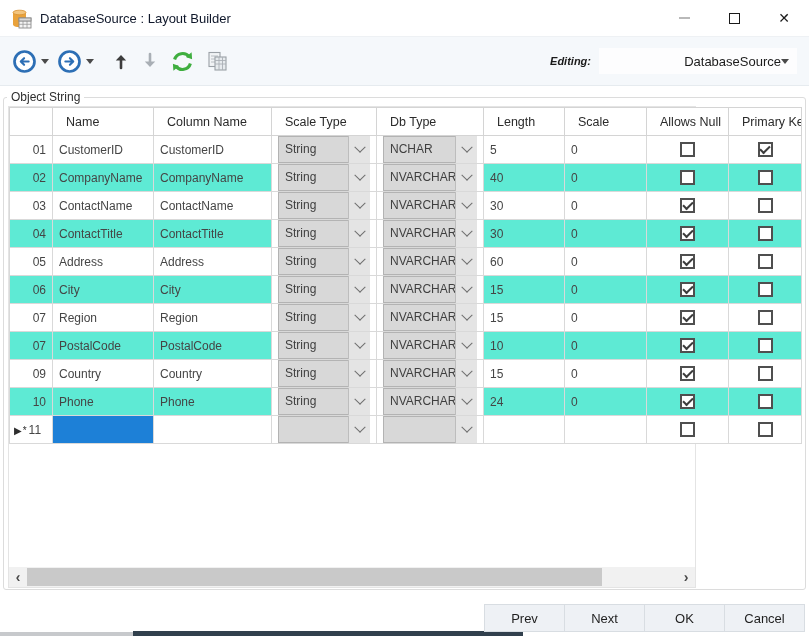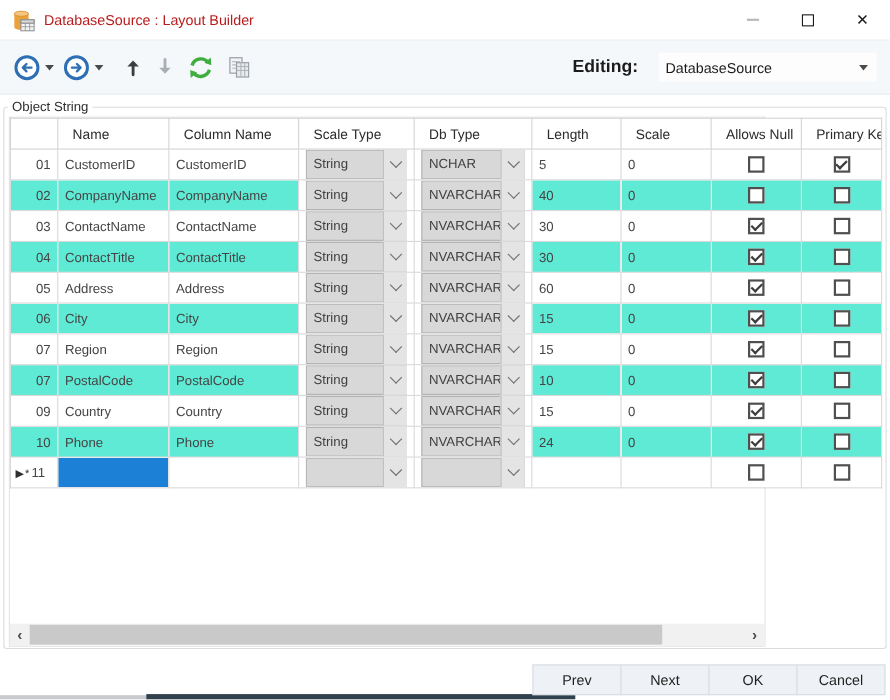--- a/index.html
+++ b/index.html
@@ -5,39 +5,39 @@
   * { box-sizing: border-box; margin: 0; padding: 0; }
   html,body { width:809px; height:636px; }
   body {
     position:relative; overflow:hidden; background:#fff;
     font-family:"Liberation Sans", sans-serif; font-size:12px; color:#333;
   }
 
   
   .titlebar { height:36px; display:flex; align-items:center; background:#fff; }
   .app-icon { margin-left:10px; width:22px; height:21px; flex:0 0 auto; }
-  .title { margin-left:8px; font-size:13px; color:#b91c1c; }
+  .title { margin-left:8px; font-size:13px; color:#0f172a; }
   .win-controls { margin-left:auto; display:flex; height:36px; }
   .win-btn { width:50px; height:36px; display:flex; align-items:center; justify-content:center; }
   .glyph-min { width:11px; height:2px; background:#b9b9b9; }
   .glyph-max { width:11px; height:11px; border:1.4px solid #1a1a1a; }
   .glyph-close { font-size:14px; color:#1a1a1a; line-height:1; }
 
   
   .toolbar {
     height:50px; background:#f5f8fb; display:flex; align-items:center;
     padding:0 12px; border-top:1px solid #eef1f4; border-bottom:1px solid #e6ebef;
   }
   .tb { display:flex; align-items:center; justify-content:center; height:28px; margin-right:1px; }
   .caret-down { width:0; height:0; border:4px solid transparent; border-top:5px solid #4a4a4a; margin:5px 8px 0 3px; }
   .tb-gap { width:10px; }
   .editing { margin-left:auto; display:flex; align-items:center; }
-  .editing-label { font-weight:700; font-size:16px; color:#1b1b1b; margin-right:19px; }
+  .editing-label { font-weight:700; font-size:11px; color:#1b1b1b; margin-right:8px;font-style:italic; }
   .editing-combo { width:198px; height:26px; display:flex; align-items:center; padding:0 6px; background:#fdfdfe; }
-  .editing-value { flex:1; font-size:13px; color:#1b1b1b; }
+  .editing-value { flex:1; font-size:13px; color:#1b1b1b;text-align:right; }
   .editing-combo .caret-down { margin:5px 2px 0 0; }
 
   
   .groupbox {
     position:absolute; left:3px; top:97px; width:803px; height:493px;
     border:1px solid #dcdcdc; border-radius:3px;
   }
   .groupbox-label {
     position:absolute; top:-8px; left:3px; background:#fff; padding:0 4px;
     font-size:12px; color:#2e2e2e;

